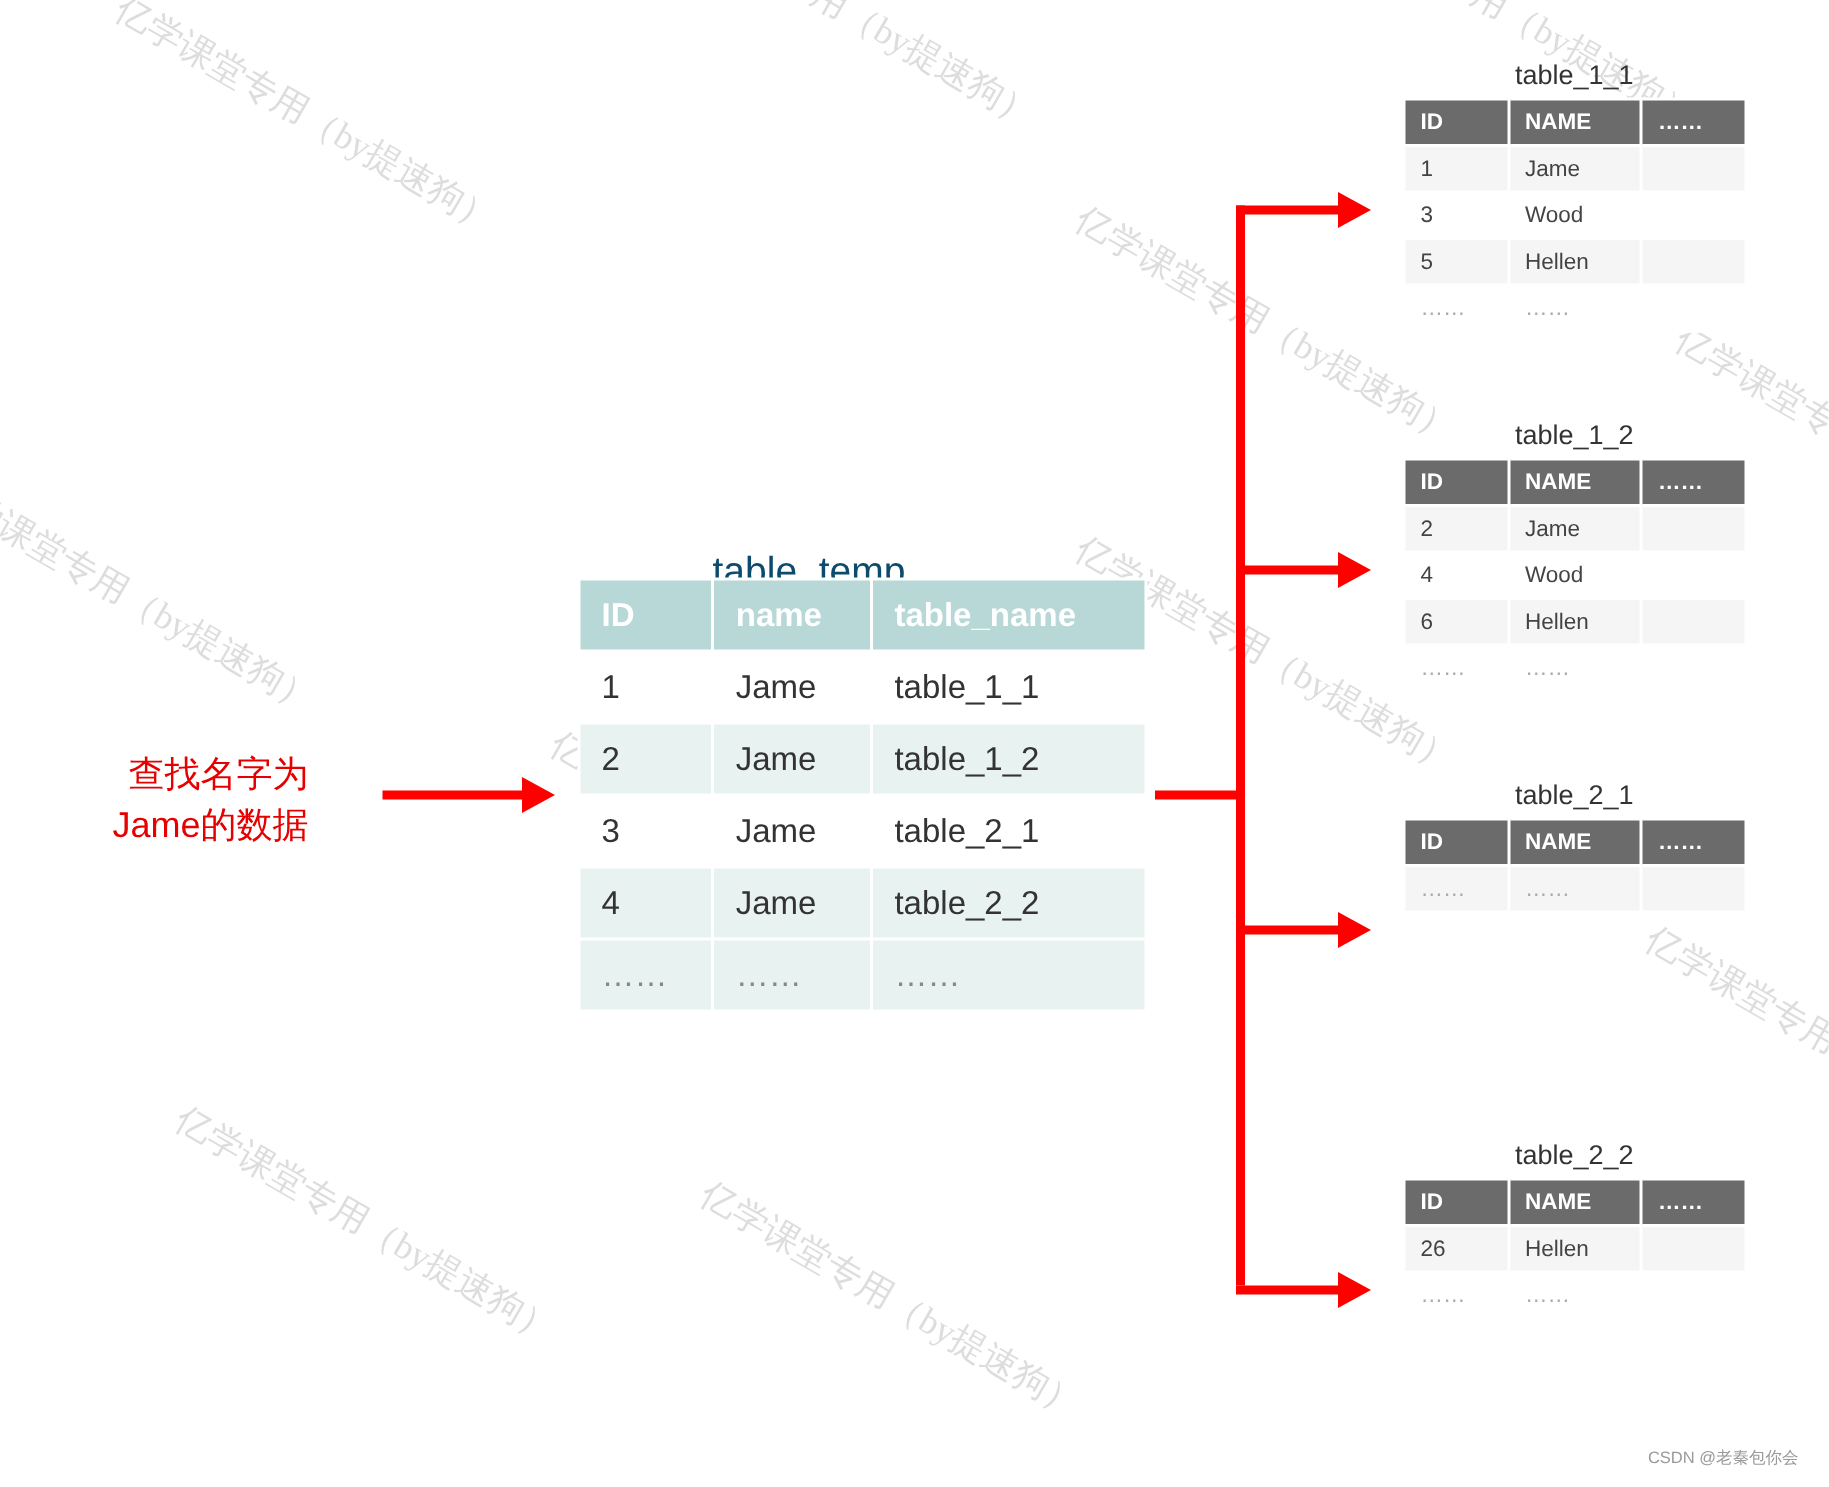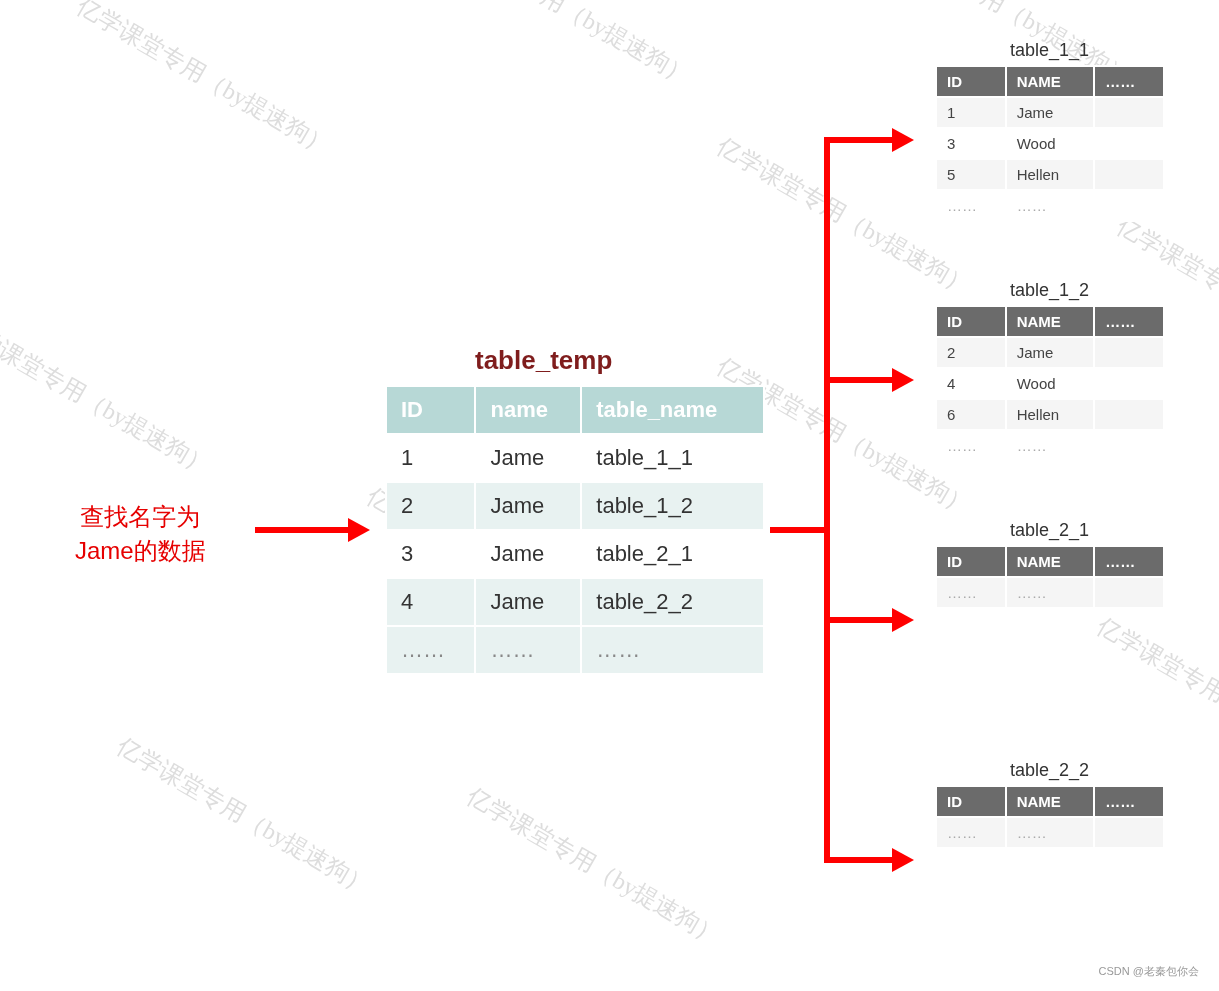--- a/index.html
+++ b/index.html
@@ -23,35 +23,35 @@
     pointer-events: none;
     font-family: "KaiTi", "STKaiti", serif;
   }
   .query-label {
     position: absolute;
     left: 75px;
     top: 500px;
     color: #e60000;
     font-size: 24px;
     line-height: 1.4;
-    text-align: center;
+    text-align: right;
   }
   .arrow-head-right {
     position: absolute;
     width: 0; height: 0;
     border-top: 12px solid transparent;
     border-bottom: 12px solid transparent;
     border-left: 22px solid #ff0000;
   }
   .temp-title {
     position: absolute;
     left: 475px;
-    top: 345px;
-    color: #7f1d1d;
-    font-weight: bold;
+    top: 365px;
+    color: #0c4a6e;
+    font-weight: normal;
     font-size: 26px;
   }
   .temp-table {
     position: absolute;
     left: 385px;
     top: 385px;
     width: 380px;
     border-collapse: collapse;
     font-size: 22px;
   }
@@ -284,20 +284,25 @@
 <table class="mini-table" style="left:935px; top:785px;">
   <thead>
       <tr>
     <th>ID</th>
     <th>NAME</th>
     <th>……</th>
   </tr>
     </thead>
   <tbody>
     <tr>
+        <td>26</td>
+        <td>Hellen</td>
+        <td></td>
+      </tr>
+    <tr>
         <td>……</td>
         <td>……</td>
         <td></td>
       </tr>
   </tbody>
 </table>
 
 <div class="footer-credit">CSDN @老秦包你会</div>
 
 </body></html>

